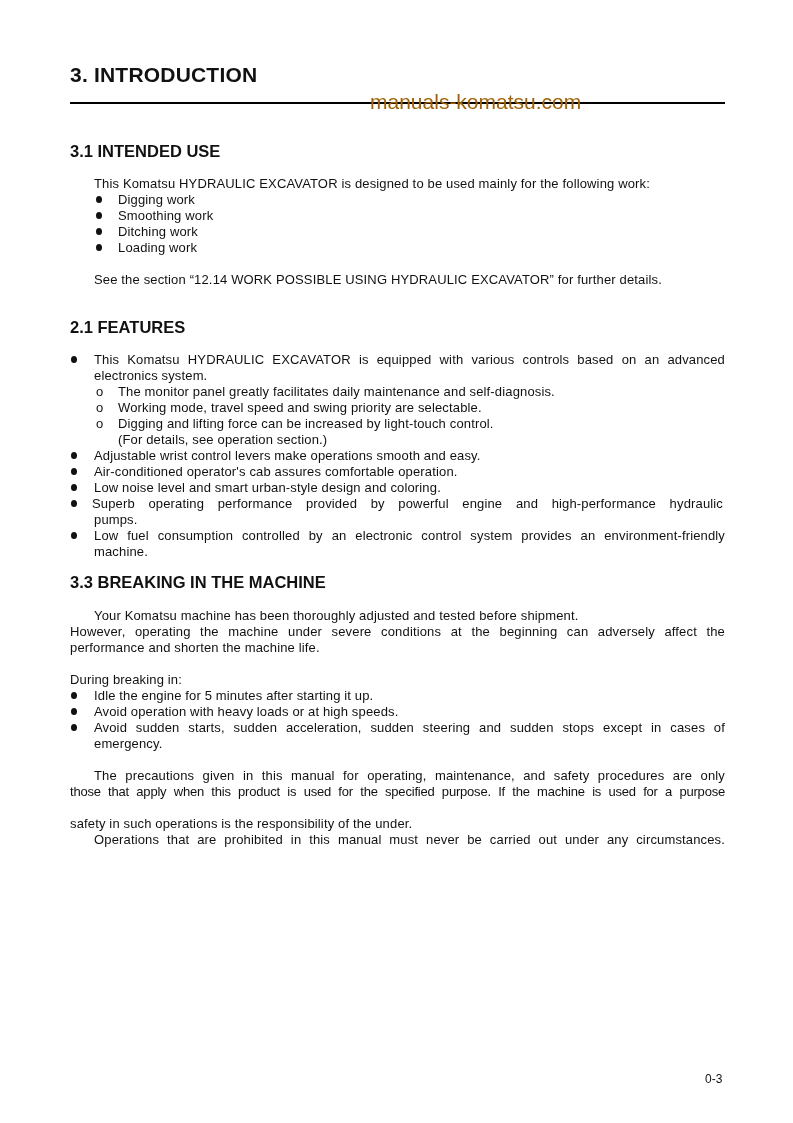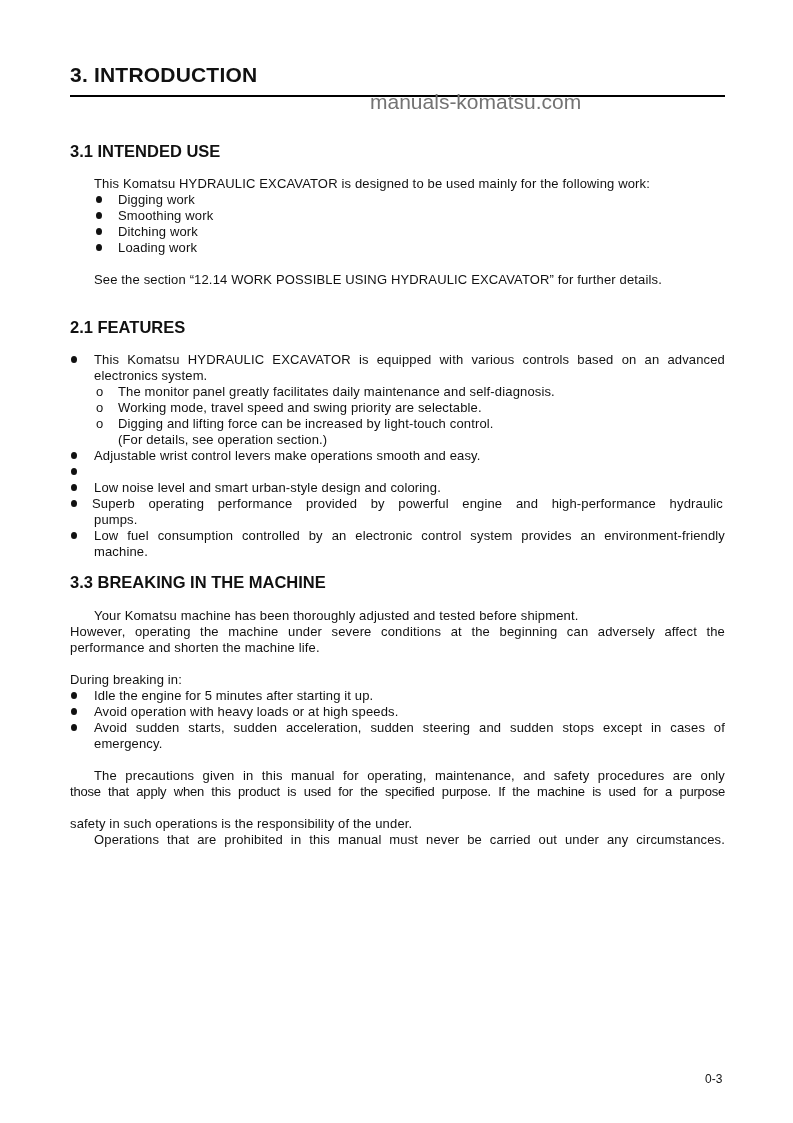--- a/index.html
+++ b/index.html
@@ -1,22 +1,22 @@
 <!DOCTYPE html>
 <html><head>
 <meta charset="utf-8">
 <style>
   html, body { margin: 0; padding: 0; background: #ffffff; }
   body { width: 793px; height: 1123px; position: relative; overflow: hidden;
          font-family: "Liberation Sans", "DejaVu Sans", sans-serif; color: #111; }
   .page { position: absolute; left: 0; top: 0; width: 793px; height: 1123px; }
   .chapter-title { position: absolute; left: 70px; top: 63px; width: 655px;
          font-size: 21px; font-weight: bold; letter-spacing: 0.2px; line-height: 24px;
-         border-bottom: 2px solid #000; padding-bottom: 8px; }
-  .watermark { position: absolute; left: 370px; top: 90px; font-size: 21px; line-height: 24px; color: #737373; }
+         border-bottom: 2px solid #000; padding-bottom: 15px; }
+  .watermark { position: absolute; left: 370px; top: 90px; font-size: 21px; line-height: 24px; color: #a16207; }
   .sec-title { position: absolute; left: 70px; font-size: 16.5px; font-weight: bold; line-height: 20px; }
   .p { position: absolute; font-size: 13px; line-height: 16px; letter-spacing: 0.15px; }
   .justfull { text-align: justify; text-align-last: justify; }
   .bul { position: absolute; width: 6px; height: 7px; border-radius: 50%; background: #111; }
   .circ { position: absolute; font-size: 13px; line-height: 16px; }
   .pageno { position: absolute; left: 705px; top: 1072px; font-size: 12px; }
 </style>
 </head>
 <body>
 
@@ -47,20 +47,21 @@
   <div class="p" style="left:118px; top:384px">The monitor panel greatly facilitates daily maintenance and self-diagnosis.</div>
   <span class="circ" style="left:96px; top:400px">o</span>
   <div class="p" style="left:118px; top:400px">Working mode, travel speed and swing priority are selectable.</div>
   <span class="circ" style="left:96px; top:416px">o</span>
   <div class="p" style="left:118px; top:416px">Digging and lifting force can be increased by light-touch control.</div>
   <div class="p" style="left:118px; top:432px">(For details, see operation section.)</div>
 
   <span class="bul" style="left:71px; top:452px"></span>
   <div class="p" style="left:94px; top:448px">Adjustable wrist control levers make operations smooth and easy.</div>
   <span class="bul" style="left:71px; top:468px"></span>
+  <div class="p" style="left:94px; top:464px">Air-conditioned operator's cab assures comfortable operation.</div>
   <span class="bul" style="left:71px; top:484px"></span>
   <div class="p" style="left:94px; top:480px">Low noise level and smart urban-style design and coloring.</div>
   <span class="bul" style="left:71px; top:500px"></span>
   <div class="p justfull" style="left:92px; top:496px; width:631px">Superb operating performance provided by powerful engine and high-performance hydraulic</div>
   <div class="p" style="left:94px; top:512px">pumps.</div>
   <span class="bul" style="left:71px; top:532px"></span>
   <div class="p justfull" style="left:94px; top:528px; width:631px">Low fuel consumption controlled by an electronic control system provides an environment-friendly</div>
   <div class="p" style="left:94px; top:544px">machine.</div>
 
   <div class="sec-title" style="top:572px">3.3  BREAKING IN THE MACHINE</div>

